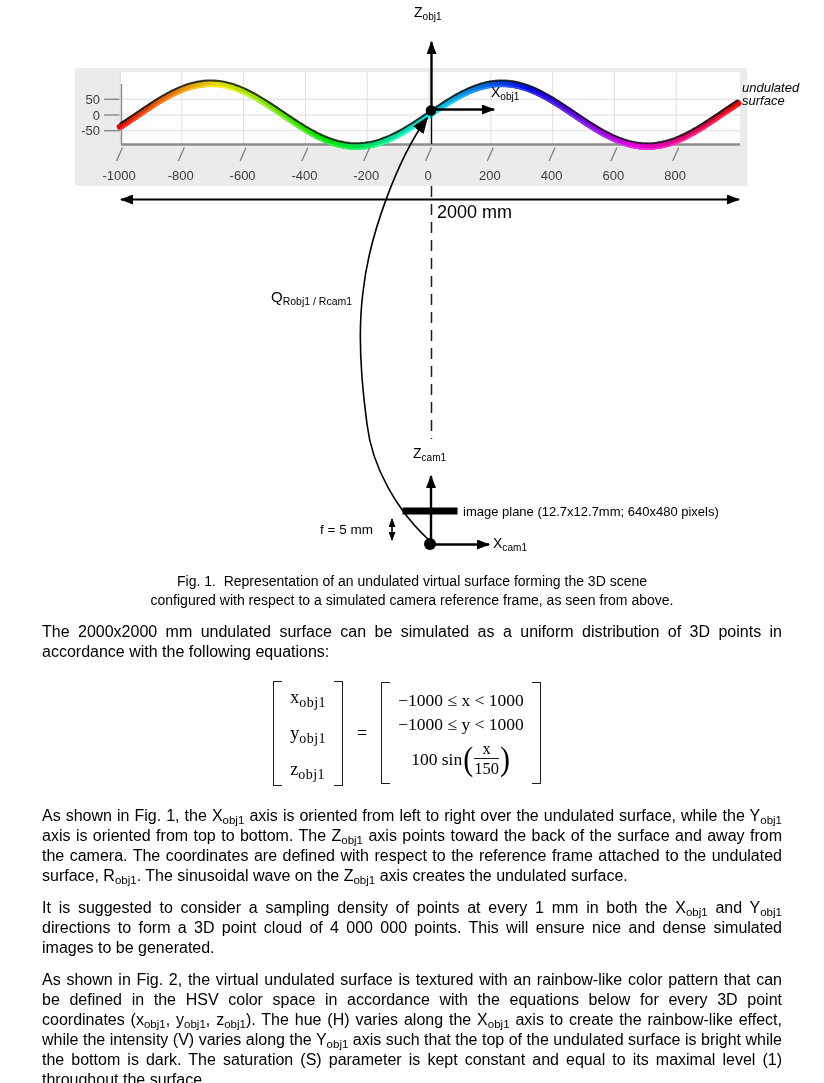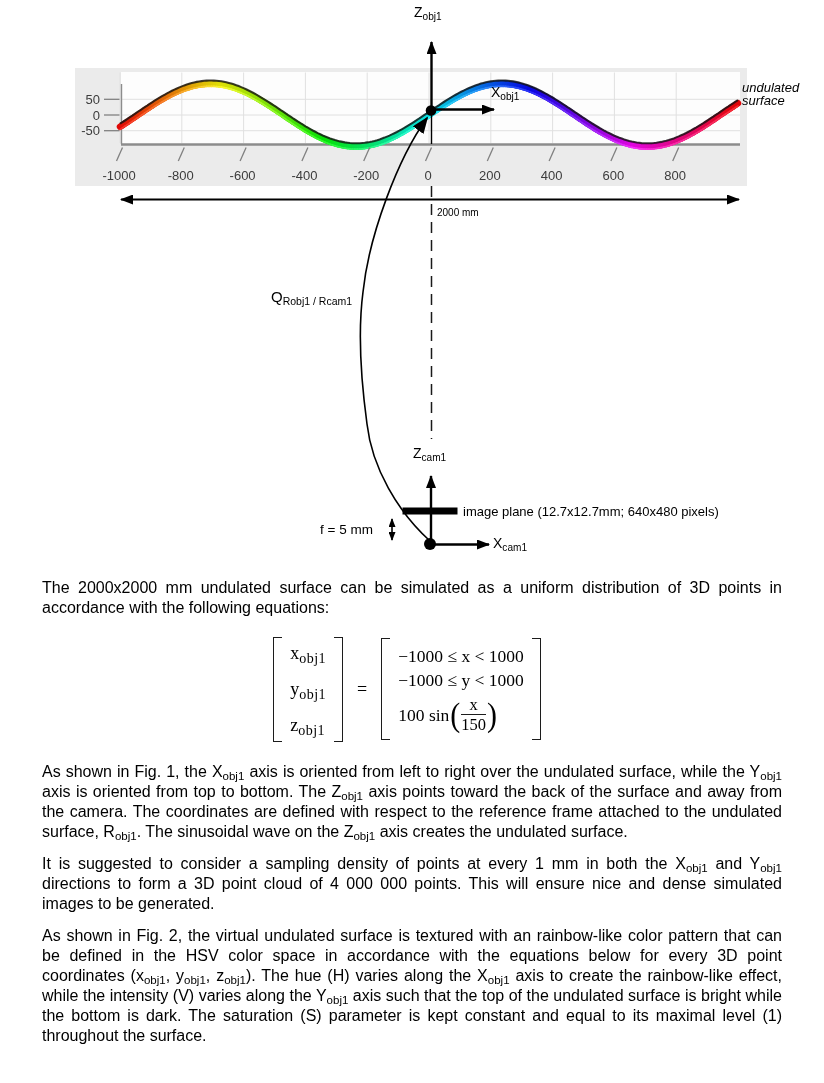--- a/index.html
+++ b/index.html
@@ -22,21 +22,21 @@
           margin:10px 0 2px -10px;font-family:"Liberation Serif",serif;font-size:18px;height:122px;}
   .matrix{display:flex;align-items:stretch;}
   .br{width:8px;border-top:1.7px solid #1c1c1c;border-bottom:1.7px solid #1c1c1c;}
   .br-l{border-left:1.7px solid #1c1c1c;}
   .br-r{border-right:1.7px solid #1c1c1c;}
   .mcol{display:flex;flex-direction:column;justify-content:center;padding:6px 8px;}
   .vcol{gap:15px;}
   .vent{font-size:18px;}
   .vent sub,.mrow sub{font-size:78%;vertical-align:-0.3em;letter-spacing:0.5px;}
   .mrow{font-size:17.5px;text-align:center;line-height:24px;font-family:Liberation Serif, serif;}
-  .sinrow{display:flex;align-items:center;margin-top:3px;}
+  .sinrow{display:flex;align-items:center;justify-content:center;margin-top:3px;}
   .paren{font-size:30px;font-weight:400;transform:scaleY(1.1);padding:0 1px;}
   .frac{display:inline-flex;flex-direction:column;text-align:center;font-size:16.5px;line-height:19px;}
   .num{border-bottom:1.3px solid #1c1c1c;padding:0 5px;}
   .eqsign{font-size:18px;}
 </style>
 </head>
 <body>
 
 <div class="page">
 
@@ -622,28 +622,32 @@
       <line x1="431" y1="541" x2="431" y2="476" stroke="#000" stroke-width="2.4" marker-end="url(#m-arrow)"></line>
       <line x1="430" y1="544.5" x2="489" y2="544.5" stroke="#000" stroke-width="2.4" marker-end="url(#m-arrow)"></line>
       <circle cx="430" cy="544" r="6" fill="#000"></circle>
       <rect x="402.5" y="507.5" width="55" height="7" fill="#000"></rect>
       <line x1="392" y1="519" x2="392" y2="540" stroke="#000" stroke-width="1.6" marker-start="url(#m-arrow-s)" marker-end="url(#m-arrow-s)"></line>
     </svg>
 
     <div class="figlabel" style="left:414px;top:5px;">Z<sub>obj1</sub></div>
     <div class="figlabel" style="left:491px;top:85px;">X<sub>obj1</sub></div>
     <div class="figlabel undulated" style="left:742px;top:81px;">undulated surface</div>
-    <div class="figlabel" style="left:437px;top:205px;font-size:10px;">2000 mm</div>
+    <div class="figlabel" style="left:437px;top:205px;font-size:18px;">2000 mm</div>
     <div class="figlabel q-label" style="left:271px;top:289px;">Q<sub>Robj1 / Rcam1</sub></div>
     <div class="figlabel" style="left:413px;top:446px;">Z<sub>cam1</sub></div>
     <div class="figlabel small-label" style="left:463px;top:504px;">image plane (12.7x12.7mm; 640x480 pixels)</div>
     <div class="figlabel" style="left:320px;top:522px;width:58px;font-size:13.5px;">f = 5 mm</div>
     <div class="figlabel" style="left:493px;top:536px;">X<sub>cam1</sub></div>
   </div>
 
+  <div class="caption">
+    <div>Fig. 1.&nbsp; Representation of an undulated virtual surface forming the 3D scene</div>
+    <div>configured with respect to a simulated camera reference frame, as seen from above.</div>
+  </div>
 
   <div class="content">
     <p class="para">The 2000x2000 mm undulated surface can be simulated as a uniform distribution of 3D points in accordance with the following equations:</p>
 
     <div class="eqwrap">
       <div class="matrix">
         <div class="br br-l"></div>
         <div class="mcol vcol">
           <div class="vent">x<sub>obj1</sub></div>
           <div class="vent">y<sub>obj1</sub></div>

